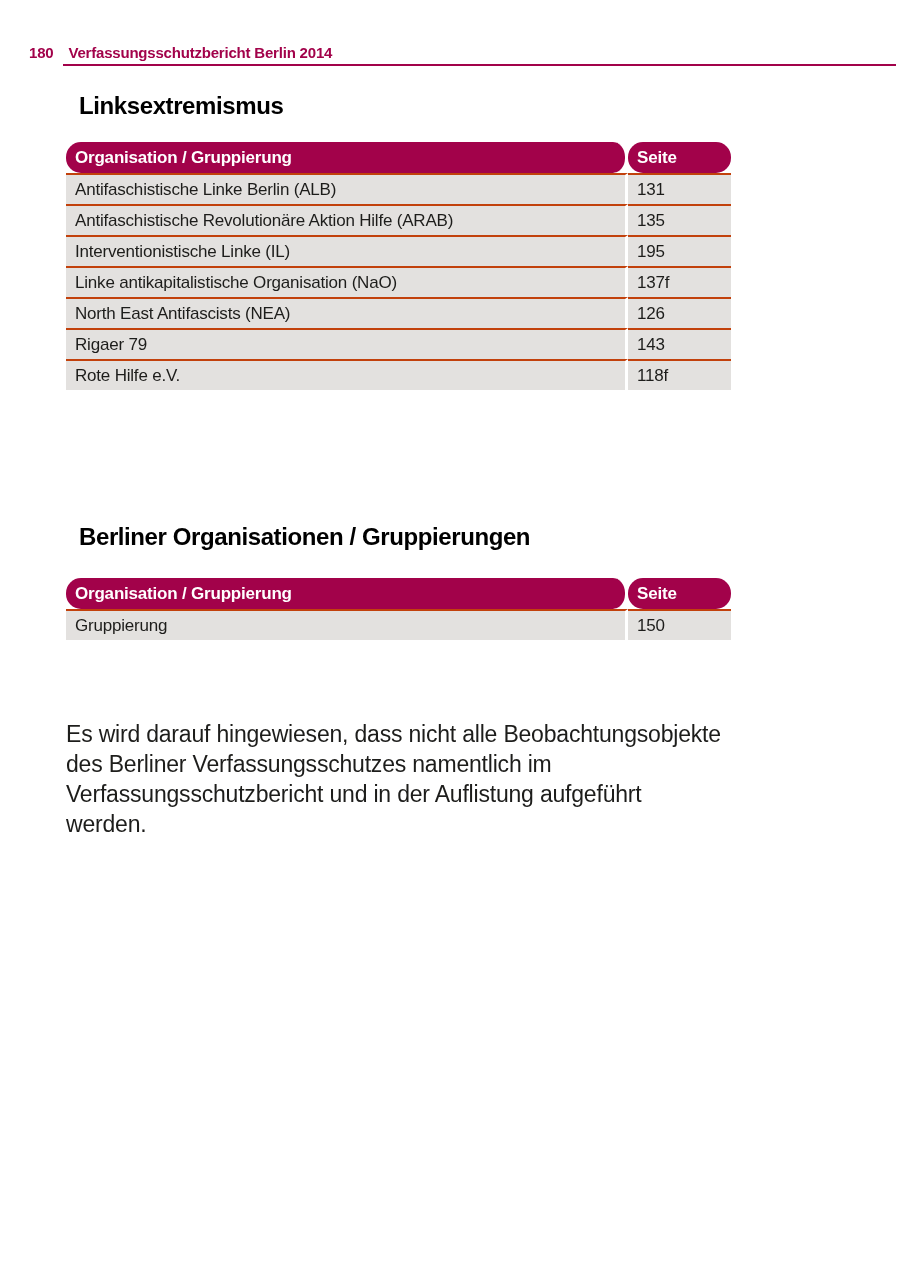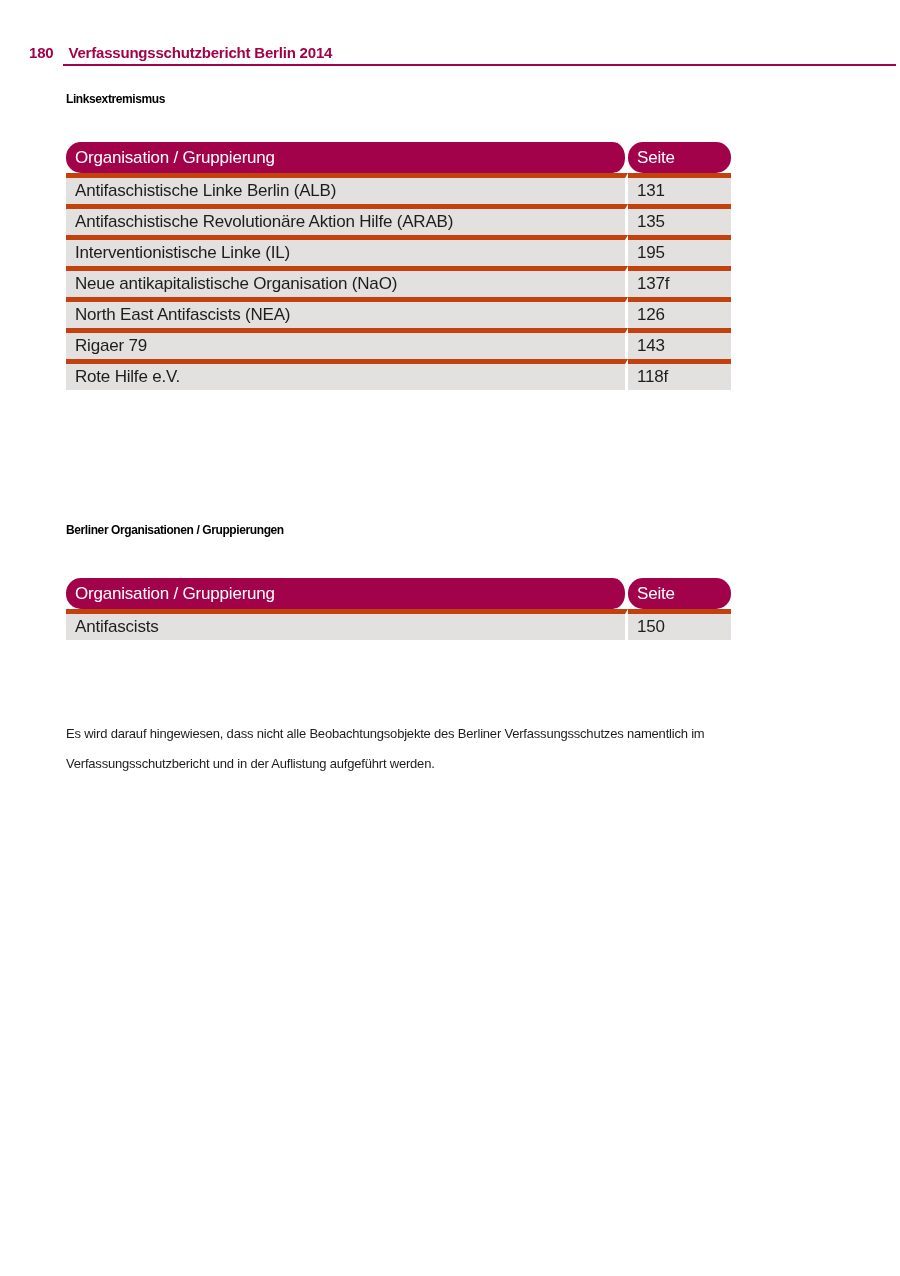--- a/index.html
+++ b/index.html
@@ -24,22 +24,22 @@
     white-space:nowrap;
   }
   .page-number{display:inline-block;}
   .report-title{display:inline-block;margin-left:14px;}
   .header-rule{
     position:absolute;left:60px;top:61px;
     width:833px;height:2px;
     background:var(--accent);
   }
   .section-heading{
-    position:absolute;left:63px;
-    font-size:12px;font-weight:bold;color:#000;
+    position:absolute;left:76px;
+    font-size:24px;font-weight:bold;color:#000;
     letter-spacing:-0.4px;
   }
   #heading-1{top:89px;}
   #heading-2{top:520px;}
   .org-table{
     position:absolute;left:63px;
     width:665px;
     border-collapse:separate;border-spacing:0;
     table-layout:fixed;
   }
@@ -49,35 +49,35 @@
     height:31px;
     padding:0 4px 0 9px;
     vertical-align:middle;
     text-align:left;
     font-size:17px;
     overflow:hidden;white-space:nowrap;
   }
   .org-table th{
     background:var(--accent);
     color:#ffffff;
-    font-weight:normal;
+    font-weight:bold;
     border-radius:15px;
   }
   .org-table td{
     background:var(--row-bg);
     color:var(--text);
-    border-top:5px solid #c2410c;
+    border-top:2px solid #c2410c;
   }
   .org-table th:first-child,.org-table td:first-child{
     border-right:3px solid #ffffff;
   }
   .footnote{
     position:absolute;left:63px;top:716px;
     width:660px;
-    font-size:13px;line-height:30px;
+    font-size:23px;line-height:30px;
     color:var(--text);
   }
 </style>
 </head>
 <body>
 
 <div class="page-header">
   <span class="page-number">180</span>
   <span class="report-title">Verfassungsschutzbericht Berlin 2014</span>
 </div>
@@ -103,21 +103,21 @@
       </tr>
       <tr>
         <td>Antifaschistische Revolutionäre Aktion Hilfe (ARAB)</td>
         <td>135</td>
       </tr>
       <tr>
         <td>Interventionistische Linke (IL)</td>
         <td>195</td>
       </tr>
       <tr>
-        <td>Neue antikapitalistische Organisation (NaO)</td>
+        <td>Linke antikapitalistische Organisation (NaO)</td>
         <td>137f</td>
       </tr>
       <tr>
         <td>North East Antifascists (NEA)</td>
         <td>126</td>
       </tr>
       <tr>
         <td>Rigaer 79</td>
         <td>143</td>
       </tr>
@@ -136,19 +136,19 @@
       <col style="width:103px">
     </colgroup>
   <thead>
     <tr>
       <th>Organisation / Gruppierung</th>
       <th>Seite</th>
     </tr>
   </thead>
   <tbody>
       <tr>
-        <td>Antifascists</td>
+        <td>Gruppierung</td>
         <td>150</td>
       </tr>
     </tbody>
 </table>
 
 <p class="footnote">Es wird darauf hingewiesen, dass nicht alle Beobachtungsobjekte des Berliner Verfassungsschutzes namentlich im Verfassungsschutzbericht und in der Auflistung aufgeführt werden.</p>
 
 </body></html>

